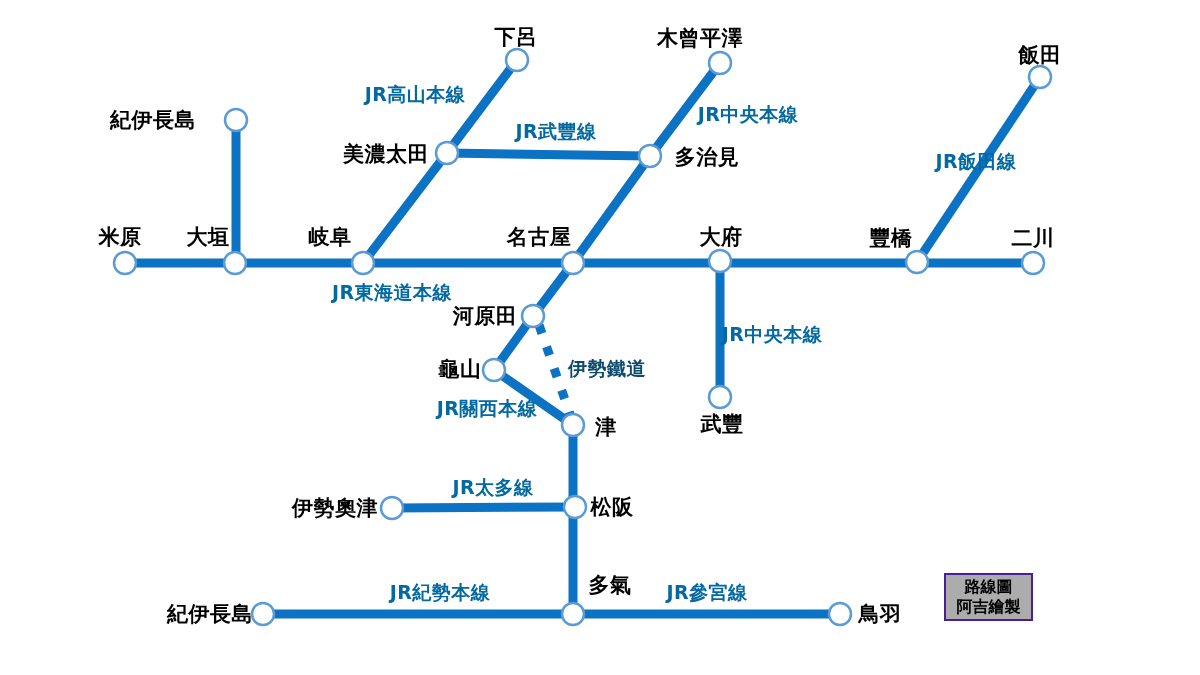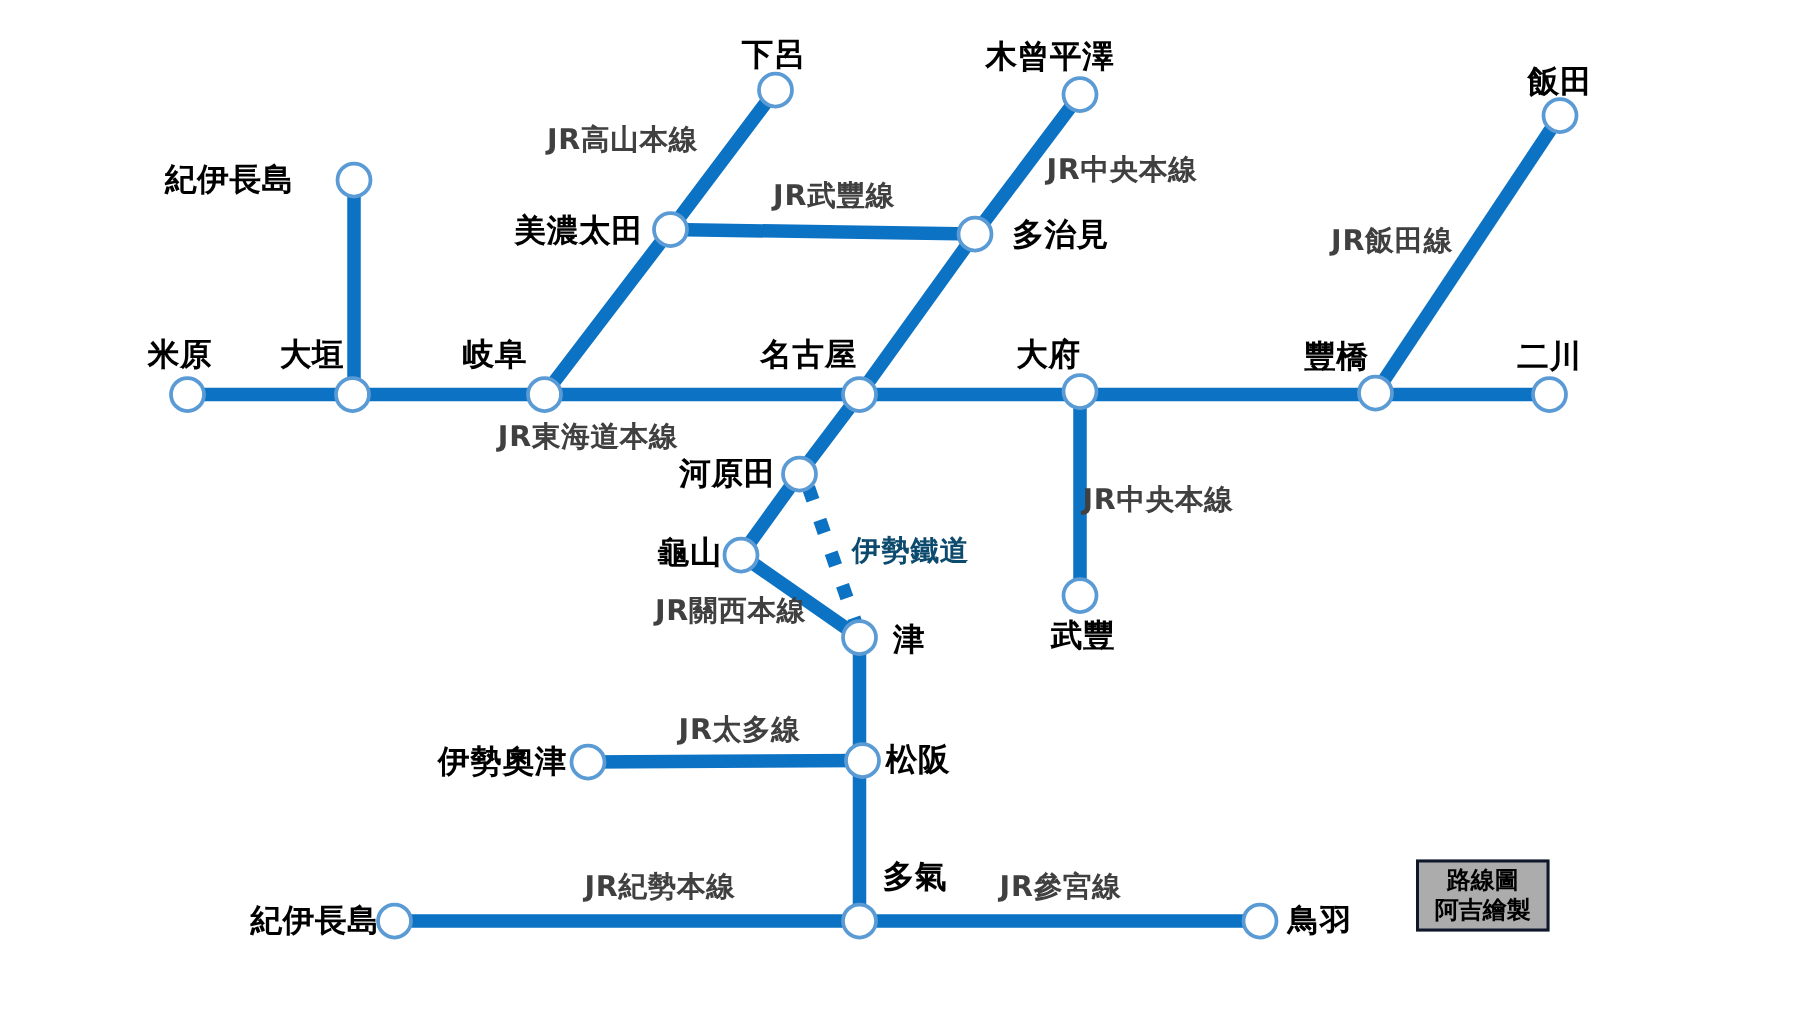--- a/index.html
+++ b/index.html
@@ -17,32 +17,32 @@
     white-space:nowrap;
     line-height:1;
   }
   .st{
     color:#000000;
     font-size:21px;
     font-weight:600;
     letter-spacing:0.5px;
   }
   .ln{
-    color:#404040;
+    color:#0369a1;
     font-size:19px;
     font-weight:700;
     letter-spacing:0.5px;
   }
   .ln.green{color:#0c4a6e;}
   .legend{
     position:absolute;
     left:944px;top:573px;
     width:89px;height:48px;
     background:#ACACAC;
-    border:2px solid #0f172a;
+    border:2px solid #4c1d95;
     box-sizing:border-box;
     display:flex;flex-direction:column;
     align-items:center;justify-content:center;
     color:#000000;
     font-size:16px;font-weight:600;
     line-height:1.25;
   }
 </style>
 </head>
 <body>
@@ -106,38 +106,38 @@
 
   <div class="lbl st" style="left:120px;top:237px">米原</div>
   <div class="lbl st" style="left:208px;top:237px">大垣</div>
   <div class="lbl st" style="left:153px;top:120px">紀伊長島</div>
   <div class="lbl st" style="left:330px;top:237px">岐阜</div>
   <div class="lbl st" style="left:386px;top:154px">美濃太田</div>
   <div class="lbl st" style="left:516px;top:37px">下呂</div>
   <div class="lbl st" style="left:700px;top:38px">木曾平澤</div>
   <div class="lbl st" style="left:707px;top:157px">多治見</div>
   <div class="lbl st" style="left:539px;top:237px">名古屋</div>
-  <div class="lbl st" style="left:699px;top:237px">大府</div>
+  <div class="lbl st" style="left:721px;top:237px">大府</div>
   <div class="lbl st" style="left:891px;top:238px">豐橋</div>
   <div class="lbl st" style="left:1033px;top:238px">二川</div>
   <div class="lbl st" style="left:1040px;top:55px">飯田</div>
   <div class="lbl st" style="left:485px;top:316px">河原田</div>
   <div class="lbl st" style="left:460px;top:369px">龜山</div>
   <div class="lbl st" style="left:606px;top:427px">津</div>
   <div class="lbl st" style="left:722px;top:424px">武豐</div>
   <div class="lbl st" style="left:335px;top:508px">伊勢奧津</div>
   <div class="lbl st" style="left:612px;top:507px">松阪</div>
   <div class="lbl st" style="left:610px;top:585px">多氣</div>
   <div class="lbl st" style="left:210px;top:614px">紀伊長島</div>
   <div class="lbl st" style="left:880px;top:614px">鳥羽</div>
 
   <div class="lbl ln" style="left:415px;top:94px">JR高山本線</div>
   <div class="lbl ln" style="left:556px;top:131px">JR武豐線</div>
   <div class="lbl ln" style="left:748px;top:114px">JR中央本線</div>
-  <div class="lbl ln" style="left:928px;top:161px">JR飯田線</div>
+  <div class="lbl ln" style="left:976px;top:161px">JR飯田線</div>
   <div class="lbl ln" style="left:392px;top:292px">JR東海道本線</div>
   <div class="lbl ln" style="left:772px;top:334px">JR中央本線</div>
   <div class="lbl ln green" style="left:607px;top:368px">伊勢鐵道</div>
   <div class="lbl ln" style="left:487px;top:408px">JR關西本線</div>
   <div class="lbl ln" style="left:493px;top:487px">JR太多線</div>
   <div class="lbl ln" style="left:440px;top:592px">JR紀勢本線</div>
   <div class="lbl ln" style="left:707px;top:592px">JR參宮線</div>
 
   <div class="legend">
     <span>路線圖</span>

